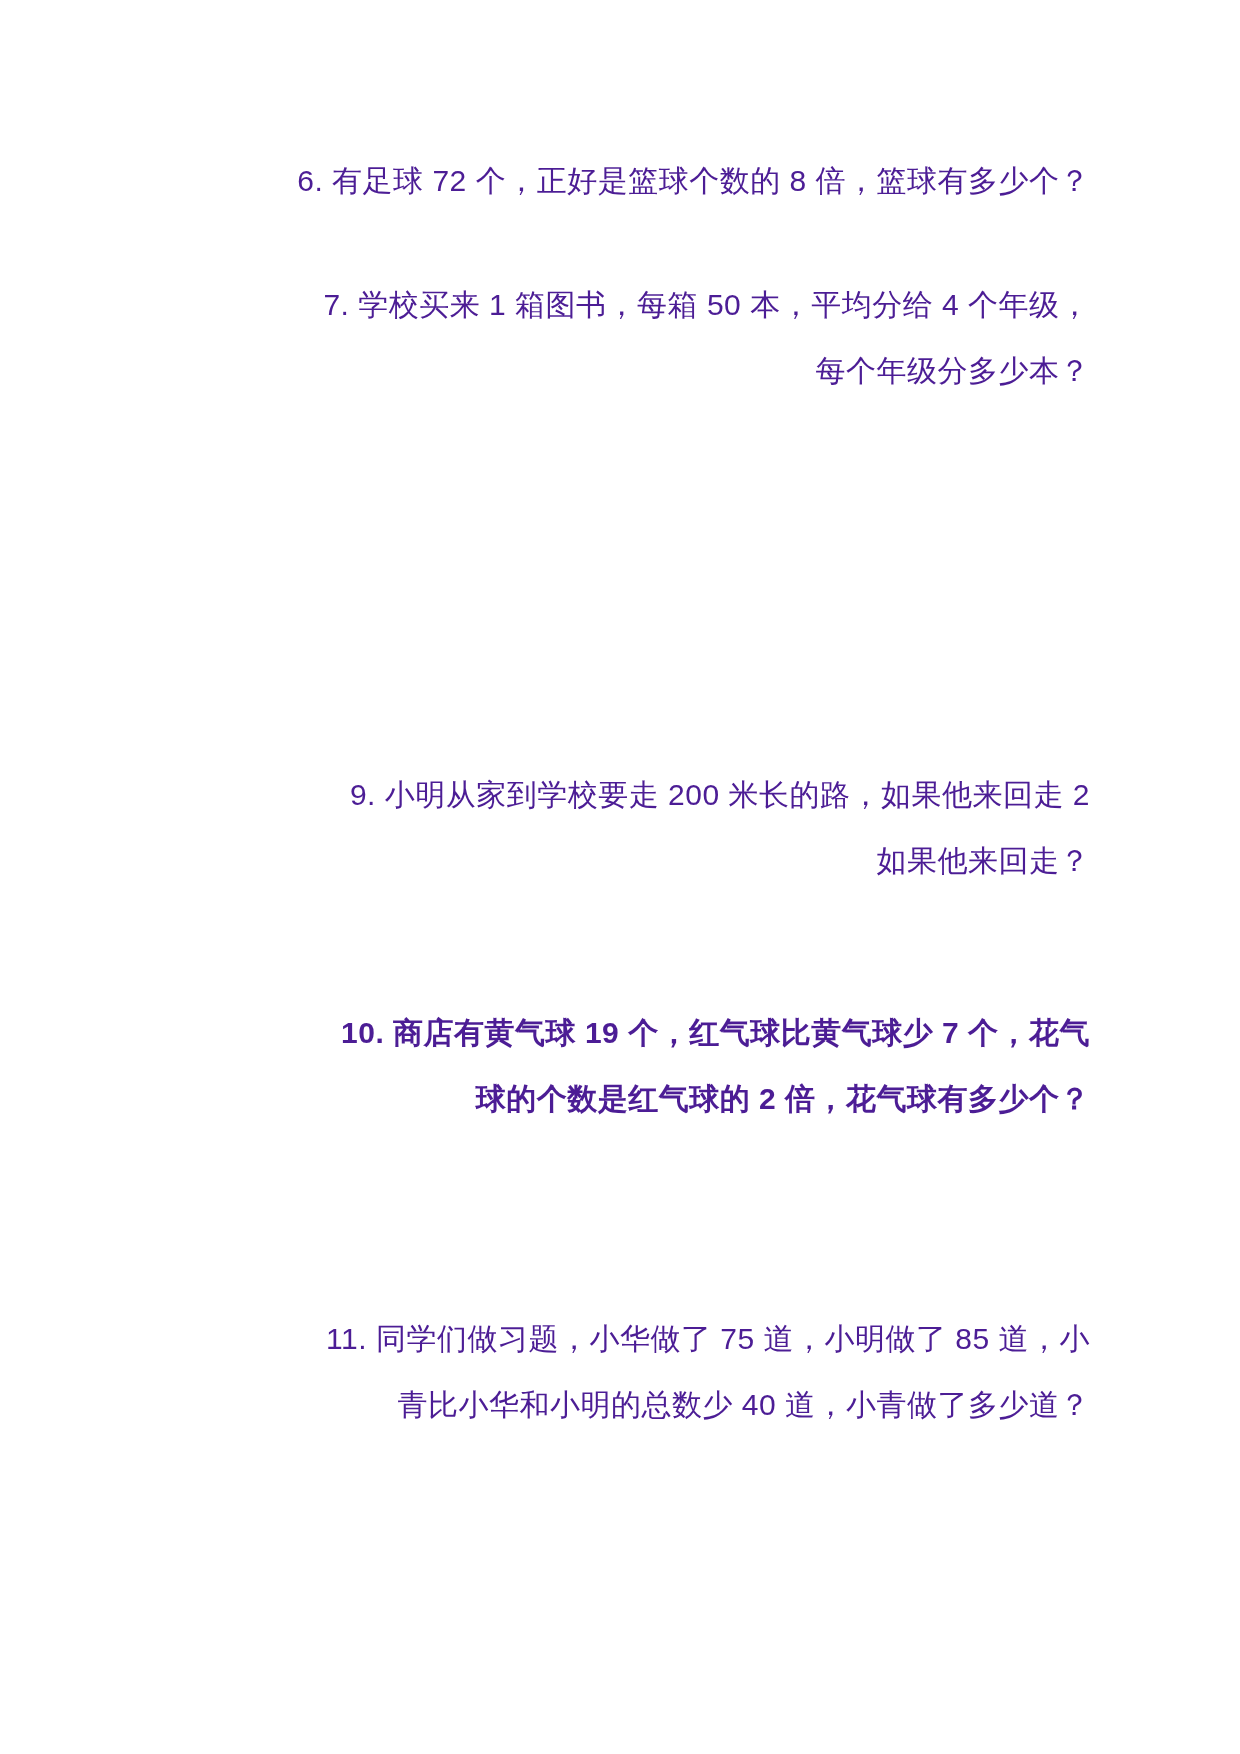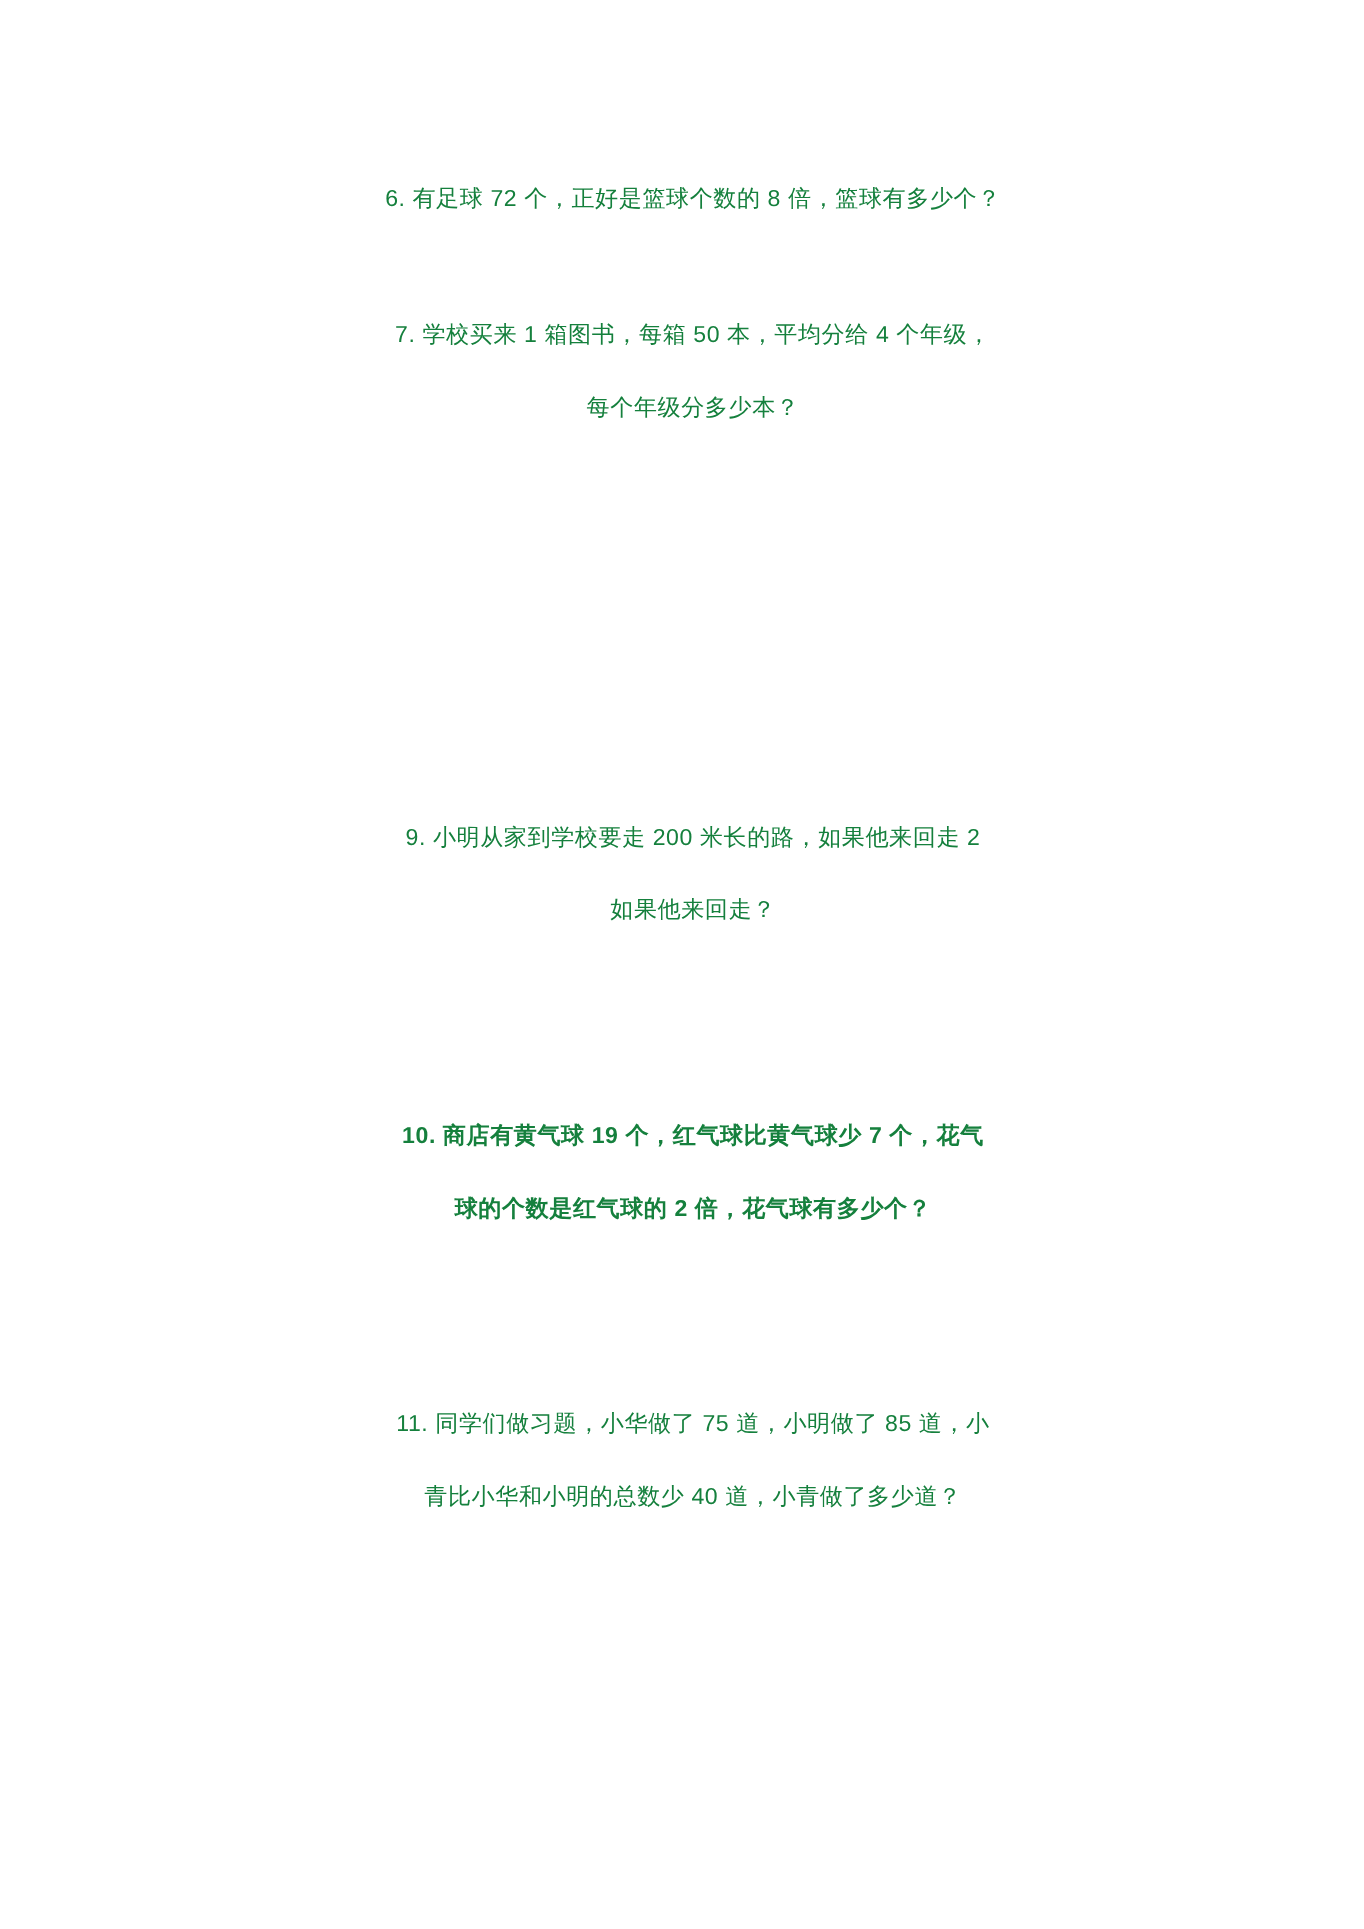--- a/index.html
+++ b/index.html
@@ -12,37 +12,37 @@
     position: relative;
     width: 1240px;
     height: 1754px;
     background: #ffffff;
     overflow: hidden;
   }
   .problem {
     position: absolute;
     left: 170px;
     width: 920px;
-    color: #15803d;
-    font-size: 21px;
+    color: #4c1d95;
+    font-size: 30px;
     line-height: 66px;
     letter-spacing: 0.5px;
-    text-align: center;
+    text-align: right;
   }
   .problem .line {
     display: block;
     white-space: nowrap;
   }
   
   .p6  { top: 148px; }
   .p7  { top: 272px; }
   .p8  { top: 472px; }
-  .p9  { top: 729px; }
+  .p9  { top: 762px; }
   .p10 { top: 1000px; font-weight: bold; }
-  .p11 { top: 1262px; }
+  .p11 { top: 1306px; }
 </style>
 </head>
 <body>
 
 <div class="page">
 
   <div class="problem p6">
     <span class="line">6. 有足球 72 个，正好是篮球个数的 8 倍，篮球有多少个？</span>
   </div>
 

